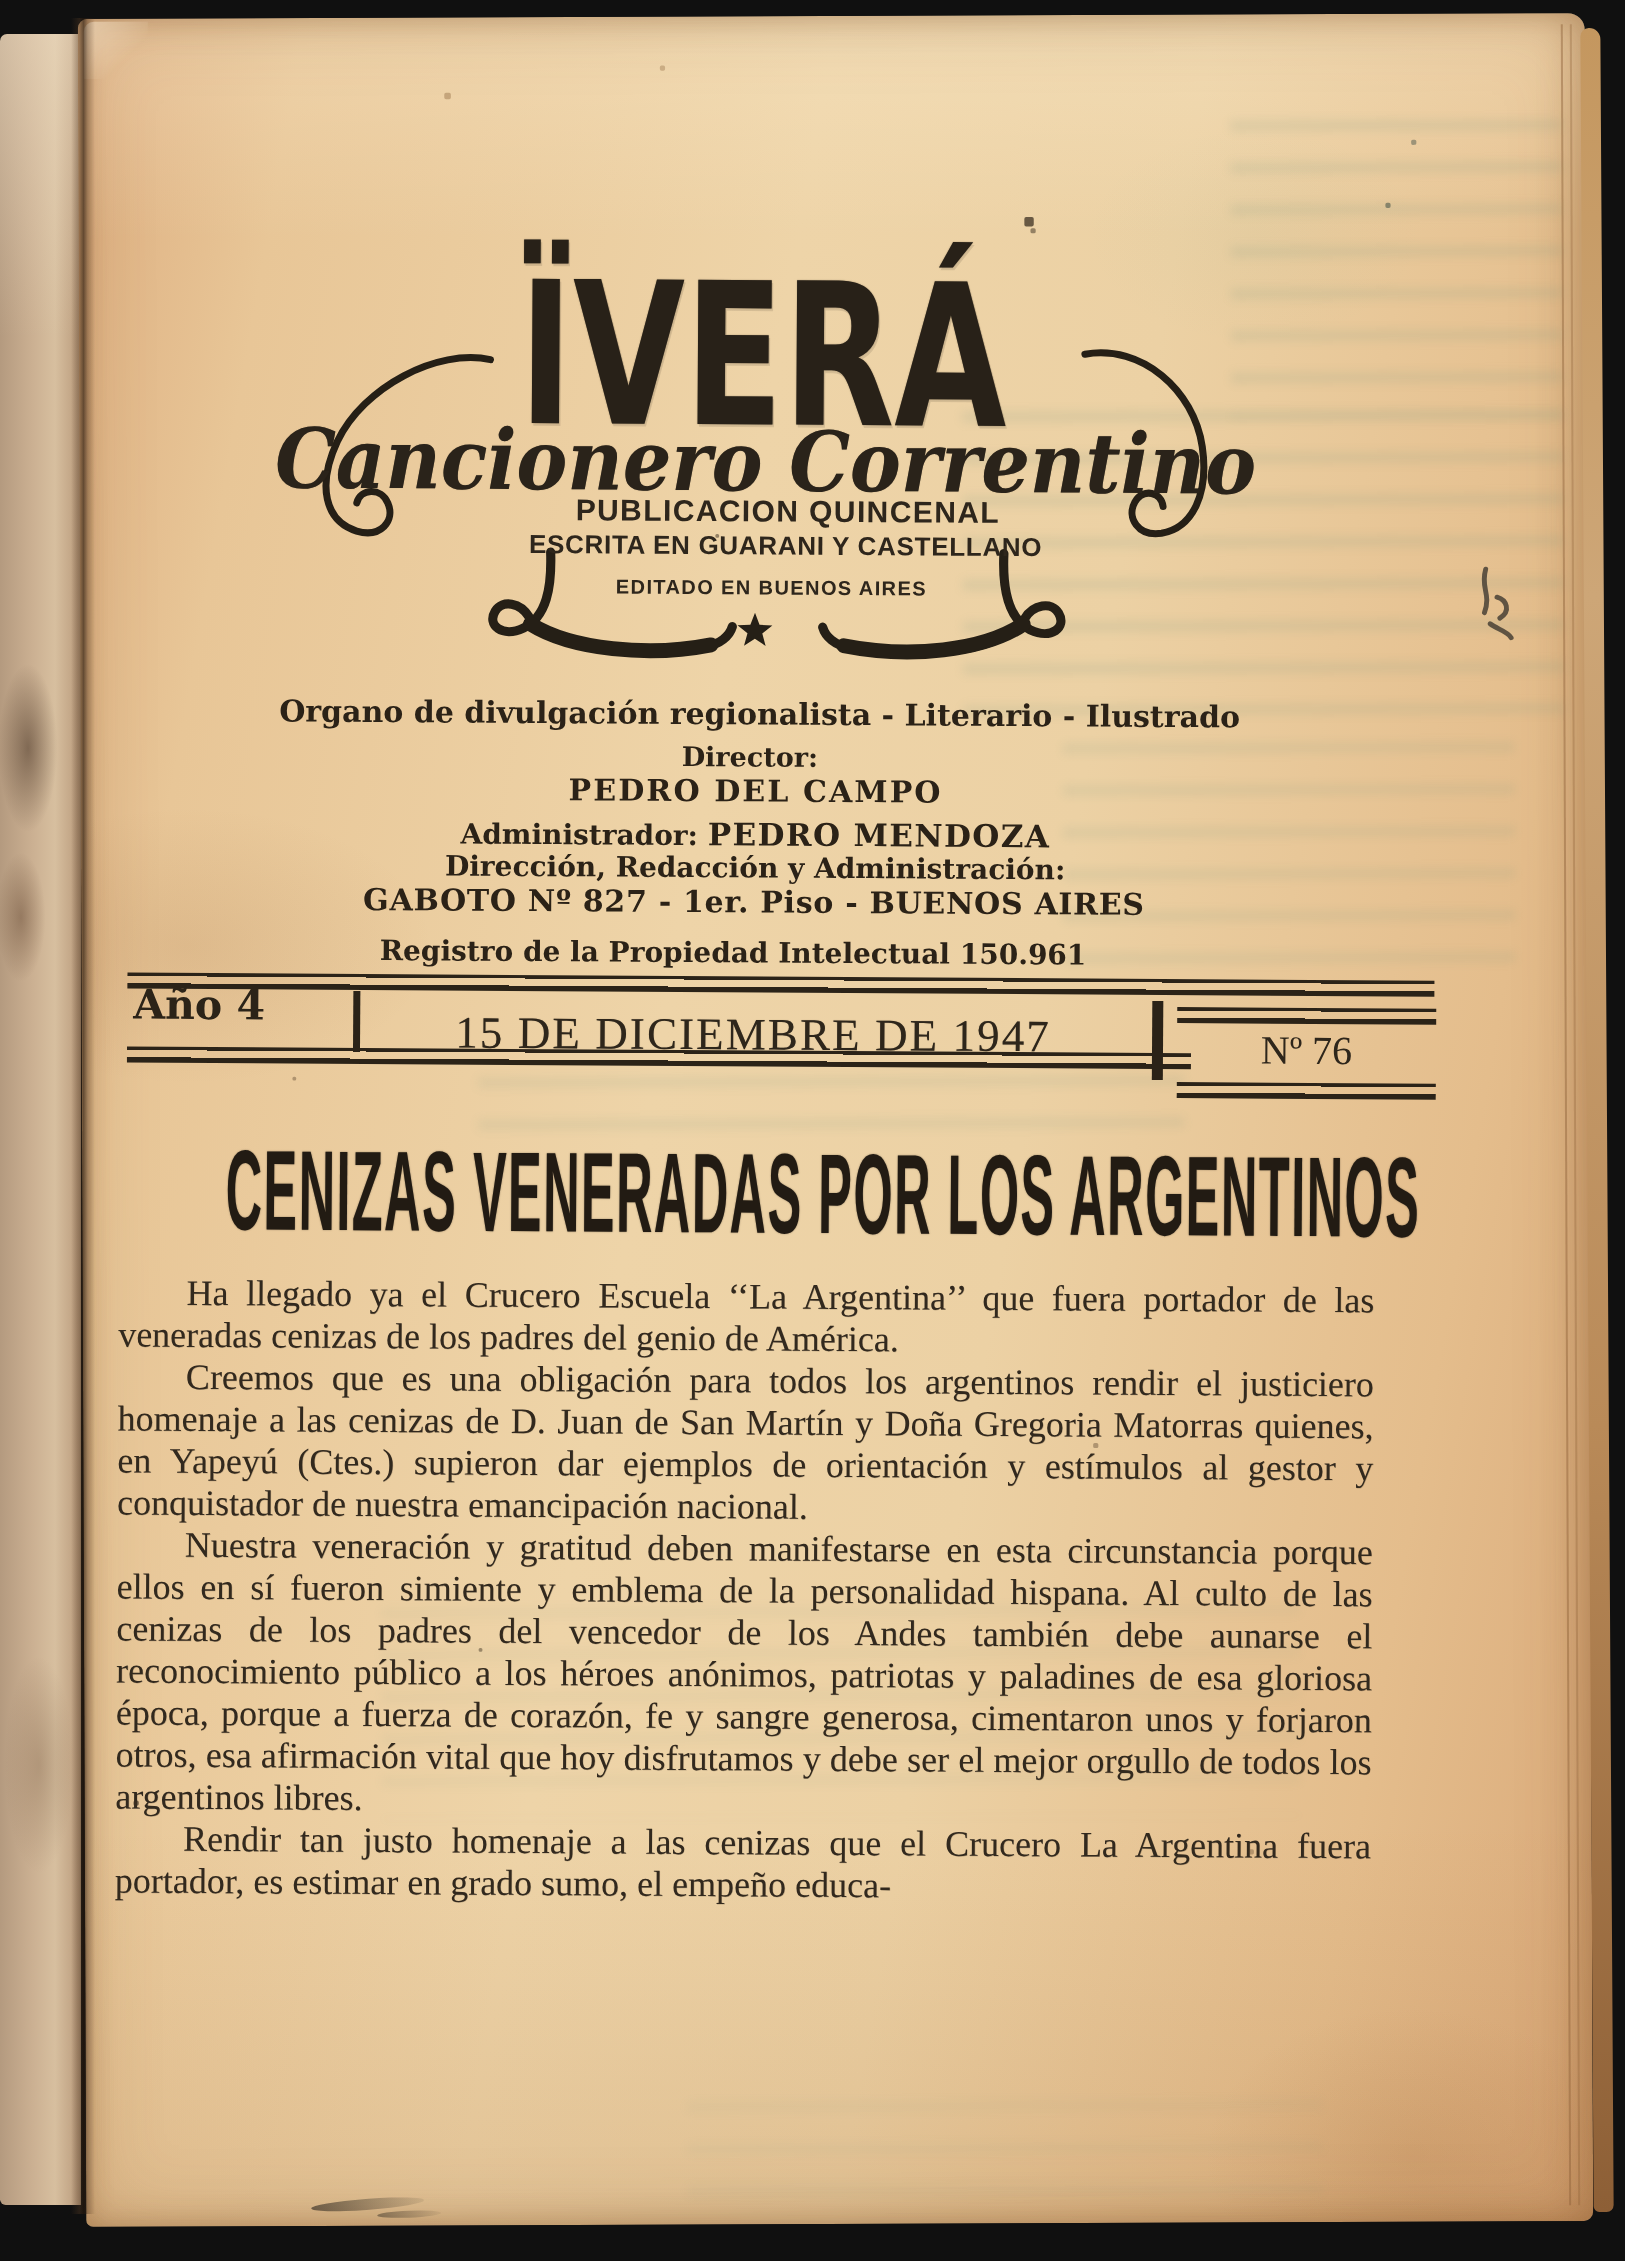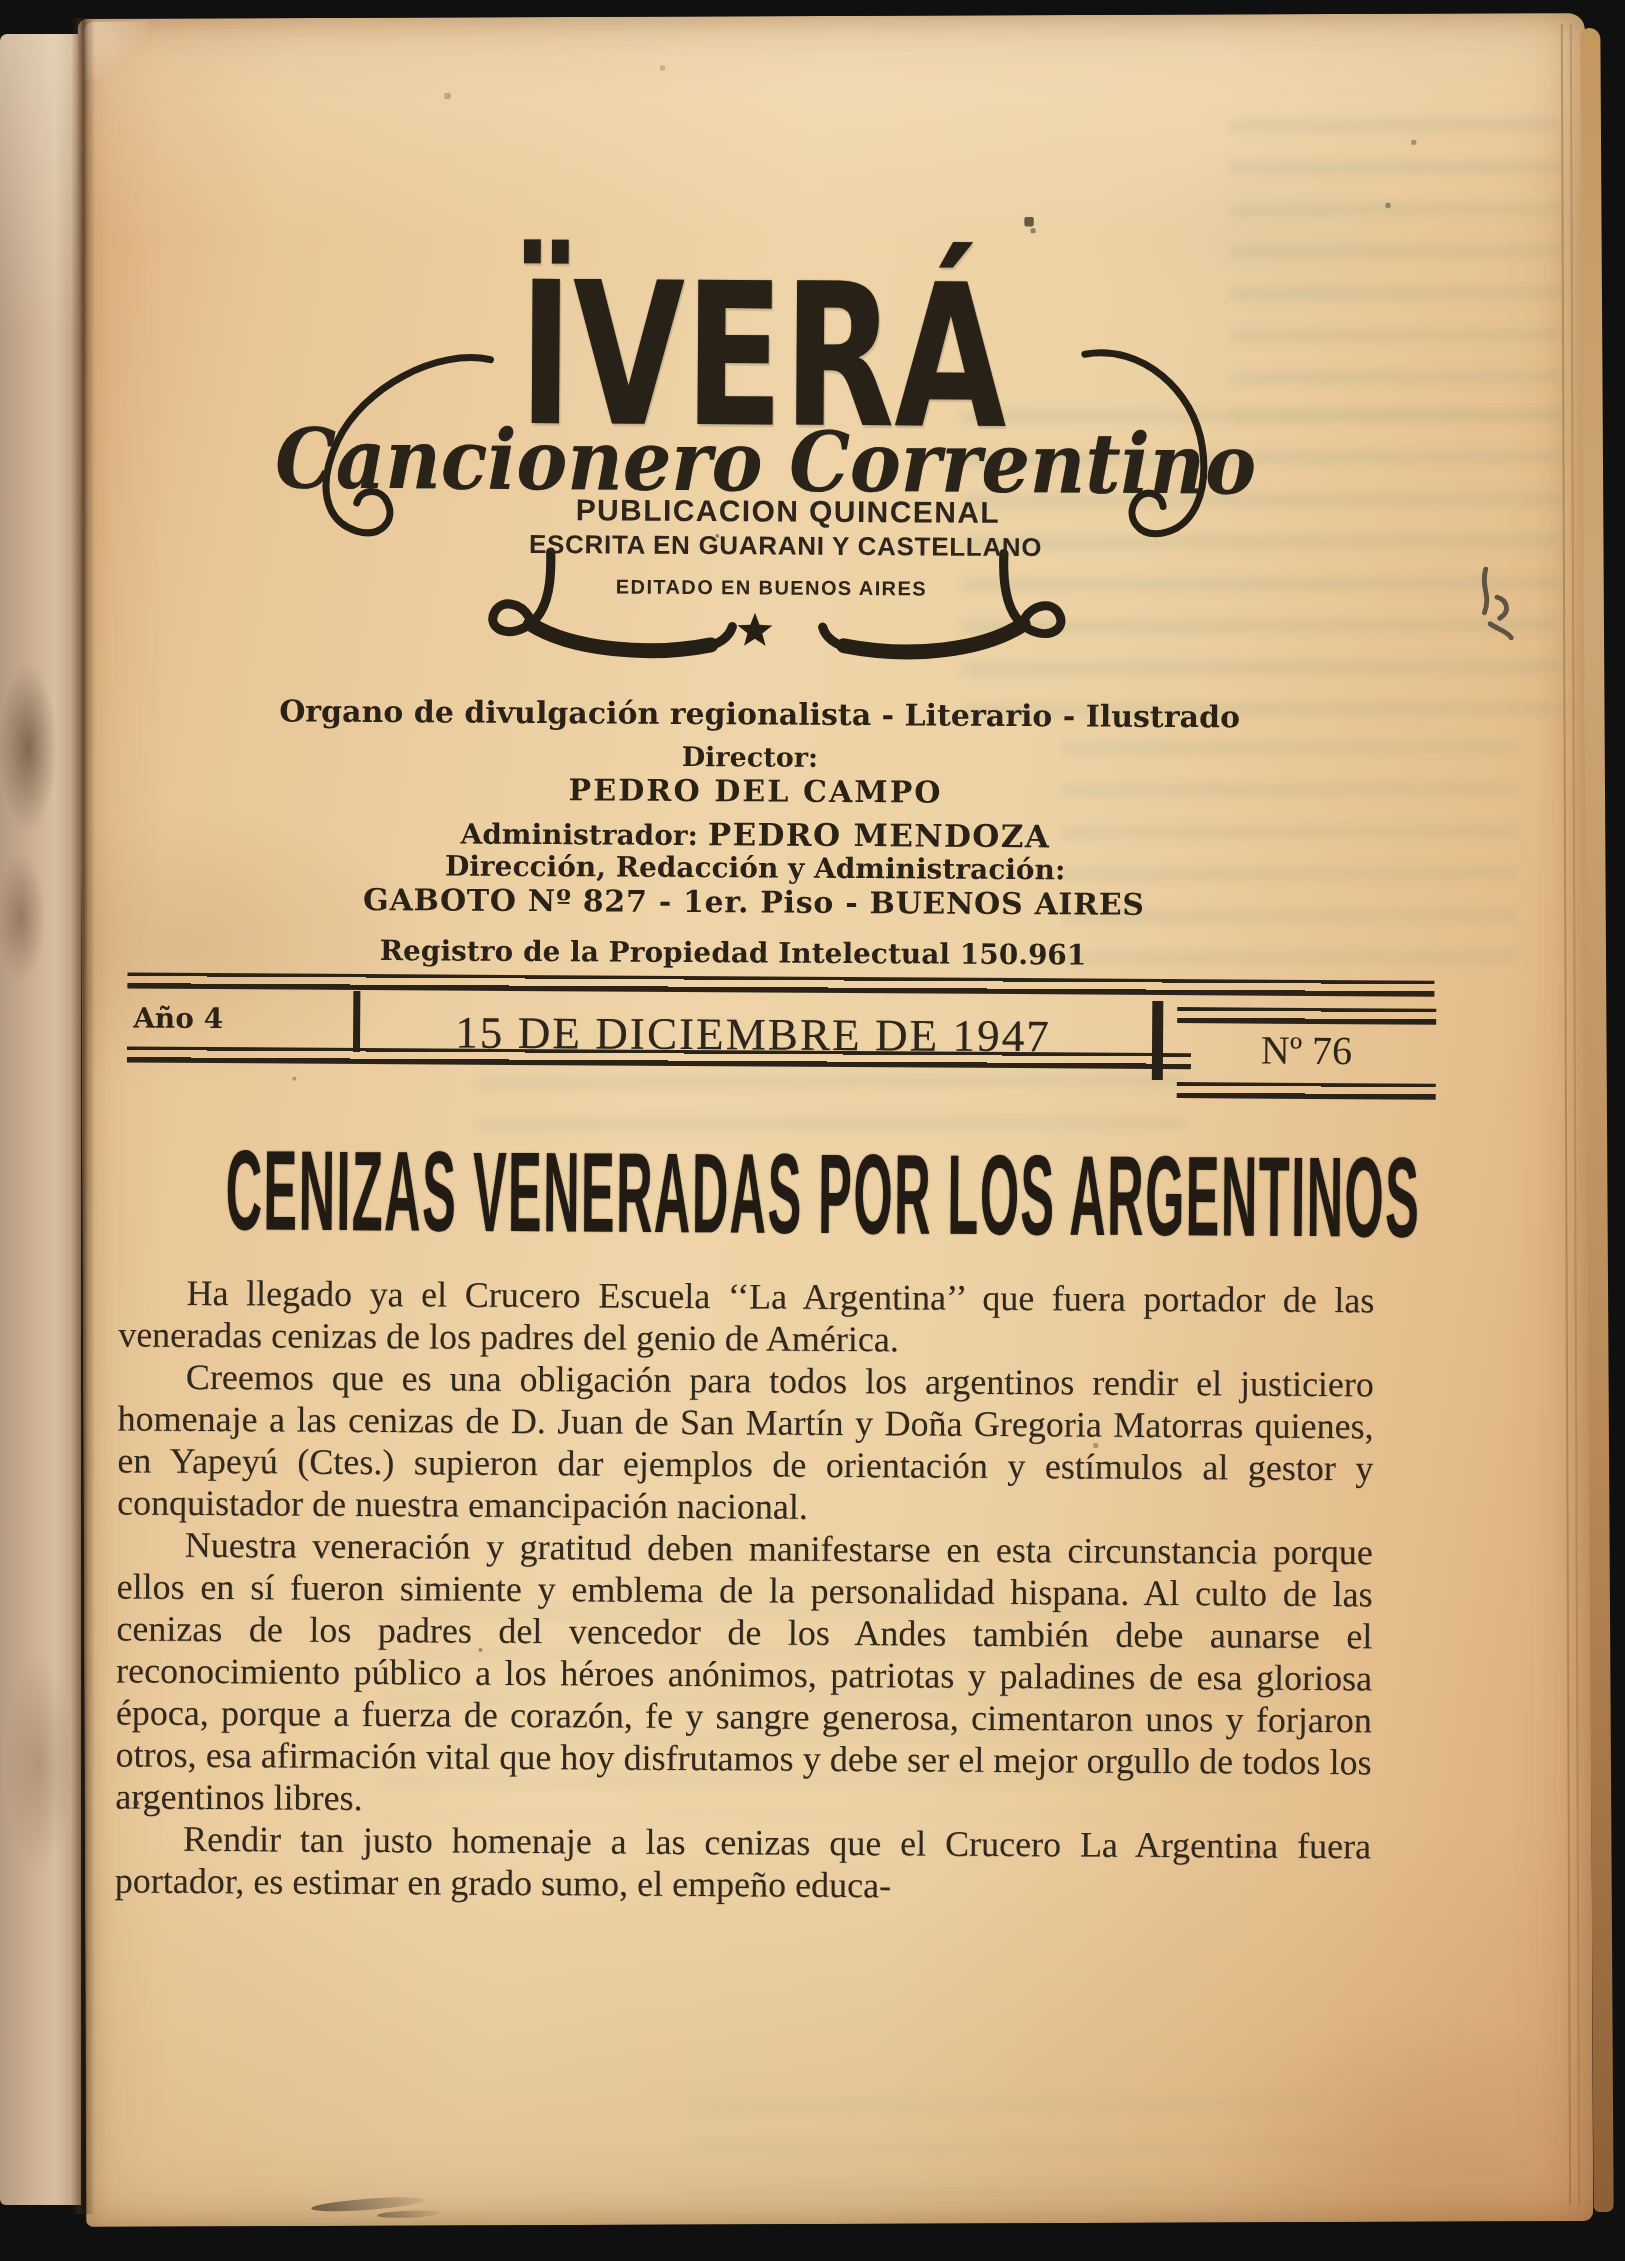--- a/index.html
+++ b/index.html
@@ -89,21 +89,21 @@
   .registry{left:0;top:916px;width:1319px;font-size:28px;}
   
   .rule-pair{position:absolute;height:15.5px;background:linear-gradient(to bottom, var(--accent_rule) 0 3.5px, transparent 3.5px 10.6px, var(--accent_rule) 10.6px 15px);}
   .rp-top-main{left:54px;top:956px;width:1307px;}
   .rp-top-right{left:1104px;top:984px;width:259px;}
   .rp-bot-main{left:54px;top:1030px;width:1064px;}
   .rp-bot-right{left:1104px;top:1059px;width:259px;}
   .vbar{position:absolute;background:#2a2217;}
   .vb1{left:280px;top:973px;width:7px;height:61px;}
   .vb2{left:1079px;top:978px;width:10.6px;height:79px;}
-  .issue-year{position:absolute;left:60px;top:985px;font-family:"DejaVu Serif",serif;font-weight:bold;font-size:28px;color:#2b2318;}
+  .issue-year{position:absolute;left:60px;top:964px;font-family:"DejaVu Serif",serif;font-weight:bold;font-size:41px;color:#2b2318;}
   .issue-date{left:0;top:988px;width:1360px;font-family:"Liberation Serif",serif;font-size:45px;letter-spacing:2.1px;color:#2e261b;text-shadow:0 0 0.7px rgba(46,38,27,.5);}
   .issue-num{position:absolute;left:1104px;top:1003px;width:259px;text-align:center;font-family:"Liberation Serif",serif;font-size:40px;color:#2e261b;}
   
   .headline{
     left:0;top:1107px;width:1504px;
     font-family:"Liberation Sans",sans-serif;font-weight:800;font-size:68px;letter-spacing:2.1px;
     color:#221b13;transform:translateX(-42px) scale(.74,1.67);transform-origin:center top;
     text-shadow:0 0 1.4px rgba(34,27,19,.55);
   }
   .body-text{

